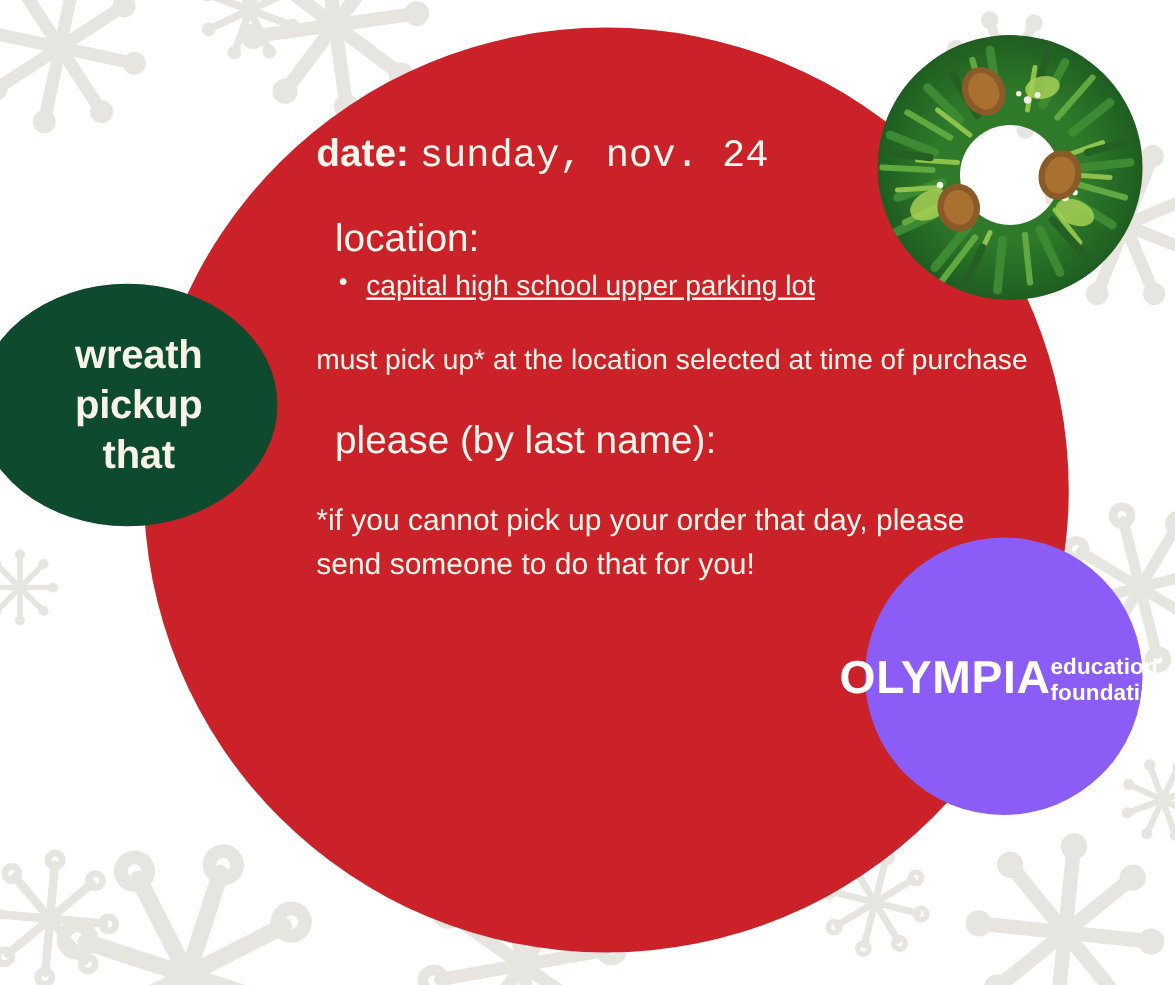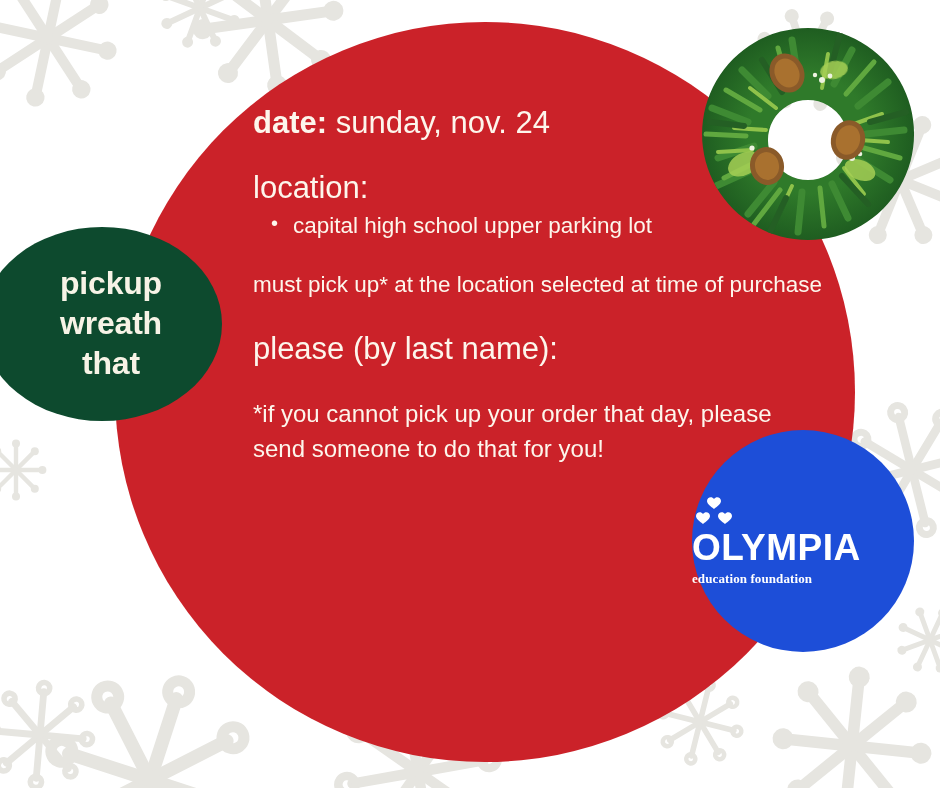--- a/index.html
+++ b/index.html
@@ -62,69 +62,71 @@
     letter-spacing:-0.2px;
     padding-left:18px;
   }
 
   
   #badge-logo {
     position:absolute;
     left:692px; top:430px;
     width:222px; height:222px;
     border-radius:50%;
-    background:#1d4ed8;
+    background:#8b5cf6;
     z-index:4;
     display:flex;
-    flex-direction:column;
+    flex-direction:row;
+    align-items:center;
     justify-content:center;
   }
   #badge-logo .hearts { margin-bottom:-6px; }
   #badge-logo .wordmark {
     color:#ffffff;
     font-weight:bold;
     font-size:37px;
     letter-spacing:0.5px;
     line-height:1;
   }
   #badge-logo .tagline {
     color:#ffffff;
     font-weight:bold;
-    font-size:13px;
+    font-size:18px;
     letter-spacing:0.1px;
     margin-top:5px;
-    font-family:Liberation Serif, serif;
   }
 
   
   #content {
     position:absolute;
     left:253px; top:104px;
     width:570px;
     z-index:5;
     color:#fdf6ec;
   }
   .line-date {
     font-size:31px;
     line-height:1.25;
     margin-bottom:26px;
     white-space:nowrap;
   }
   .line-date .lbl { font-weight:bold;margin-top:34px; }
-  .line-date .val { font-weight:normal; }
+  .line-date .val { font-weight:normal;font-family:Liberation Mono, monospace; }
 
   .sect-head {
     font-size:31px;
     line-height:1.22;
     margin-bottom:3px;
+    margin-left:15px;
   }
   ul.bullets {
     list-style:none;
     margin:0 0 0 12px;
     padding:0;
+    text-decoration:underline;
   }
   ul.bullets li {
     font-size:22.5px;
     line-height:1.43;
     padding-left:28px;
     position:relative;
   }
   ul.bullets li::before {
     content:"\2022";
     position:absolute;
@@ -295,22 +297,22 @@
       <ellipse cx="105" cy="55" rx="12" ry="15" fill="#a9712f" transform="rotate(-25 105 55)"></ellipse>
       <ellipse cx="166" cy="122" rx="17" ry="20" fill="#8a5a29" transform="rotate(15 166 122)"></ellipse>
       <ellipse cx="166" cy="122" rx="12" ry="15" fill="#a9712f" transform="rotate(15 166 122)"></ellipse>
       <ellipse cx="85" cy="148" rx="17" ry="19" fill="#8a5a29" transform="rotate(-10 85 148)"></ellipse>
       <ellipse cx="85" cy="148" rx="12" ry="14" fill="#a9712f" transform="rotate(-10 85 148)"></ellipse>
     </g>
   </svg>
 
   <div id="badge-left">
     <div class="badge-text">
+      <div>wreath</div>
       <div>pickup</div>
-      <div>wreath</div>
       <div>that</div>
     </div>
   </div>
 
   <div id="badge-logo">
     <svg class="hearts" width="44" height="40" viewBox="0 0 44 40" aria-hidden="true">
       <g fill="#ffffff">
         <path d="M22 4 c-2.2-3.4-7-1.8-7 2.0 0 3.0 4.2 5.6 7 8.0 2.8-2.4 7-5.0 7-8.0 0-3.8-4.8-5.4-7-2.0Z"></path>
         <path d="M11 19 c-2.2-3.4-7-1.8-7 2.0 0 3.0 4.2 5.6 7 8.0 2.8-2.4 7-5.0 7-8.0 0-3.8-4.8-5.4-7-2.0Z"></path>
         <path d="M33 19 c-2.2-3.4-7-1.8-7 2.0 0 3.0 4.2 5.6 7 8.0 2.8-2.4 7-5.0 7-8.0 0-3.8-4.8-5.4-7-2.0Z"></path>

